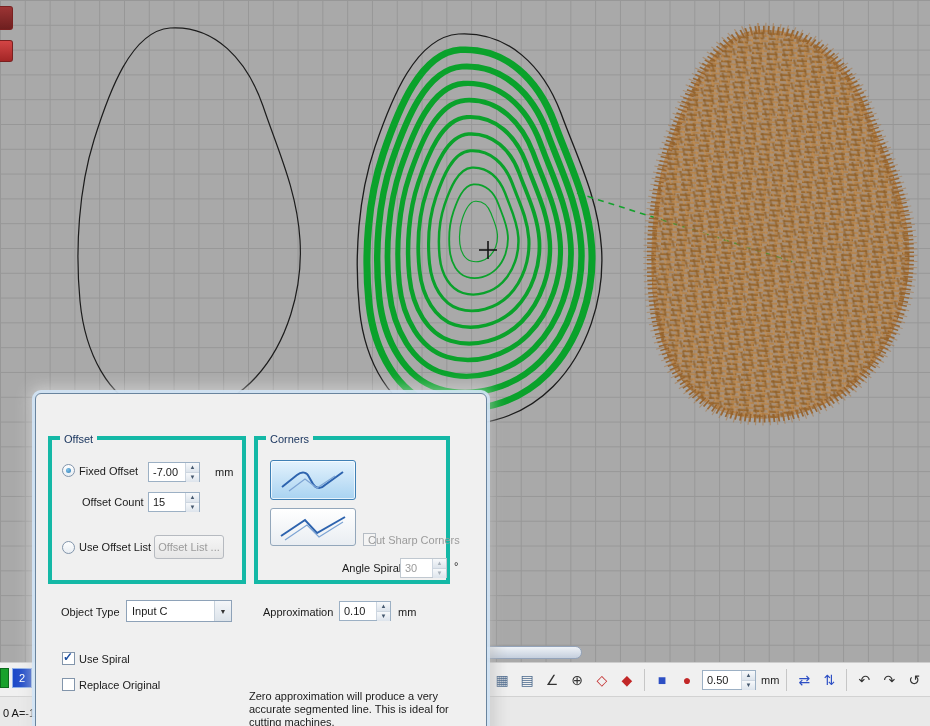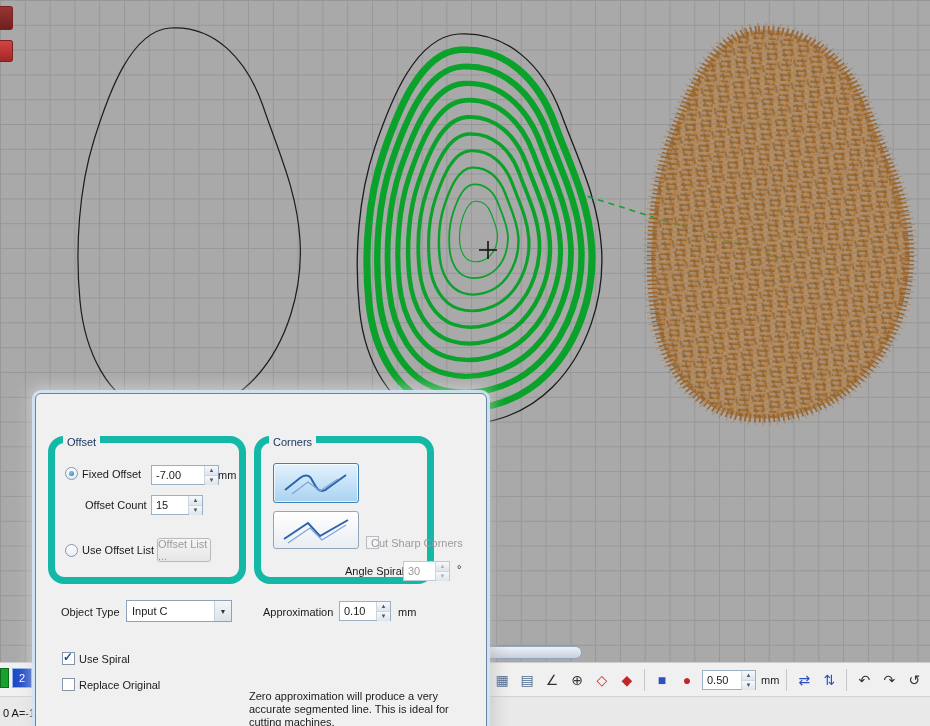--- a/index.html
+++ b/index.html
@@ -34,21 +34,21 @@
   .c-steel{color:#4a688c}.c-dark{color:#333}.c-red{color:#c22727}.c-blue{color:#2d4fc4}
   .vsep{width:1px;height:22px;background:#c6c6c6;margin:0 2px}
   .tb-lbl{font-size:11px;color:#222}
 
   .dialog{position:absolute;left:35px;top:393px;width:452px;height:345px;z-index:5;
     background:#f0f0f0;border:1px solid #69849e;border-radius:6px 6px 0 0;
     box-shadow:0 0 0 3px rgba(210,228,246,.9),0 0 16px 5px rgba(255,255,255,.55),3px 6px 18px rgba(0,0,0,.35)}
   .titlebar{position:absolute;left:0;top:0;right:0;height:26px;border-radius:5px 5px 0 0;
     background:linear-gradient(#fbfdff,#dcebf8 45%,#cbdff2);border-bottom:1px solid #b9cfe3;
     display:flex;align-items:center;padding-left:18px;font-size:12px;color:#111}
-  .group{position:absolute;border:7px solid #14b8a6;border-radius:16px}
+  .group{position:absolute;border:4px solid #14b8a6;border-radius:0}
   .glabel{position:absolute;top:-7px;left:8px;background:#f0f0f0;padding:0 4px;color:#16325c;white-space:nowrap}
   .lbl{position:absolute;white-space:nowrap}
   .dis{color:#9b9b9b}
 
   .spin{position:absolute;height:20px;background:#fff;border:1px solid #9cb0c4;display:flex}
   .spin .v{flex:1;padding:3px 0 0 4px;font-size:11px;white-space:nowrap}
   .spin .btns{width:14px;border-left:1px solid #cdd6e0;display:flex;flex-direction:column}
   .spin .btns i{flex:1;font-style:normal;font-size:6px;line-height:9px;text-align:center;color:#45586e;background:linear-gradient(#f7f9fb,#dde4ec)}
   .spin .btns i:first-child{border-bottom:1px solid #cdd6e0}
   .spin.off{border-color:#c0c8d0}
@@ -172,46 +172,46 @@
   </div>
 
   <div class="dialog">
 
     <div class="group" style="left:12px;top:42px;width:198px;height:148px">
       <span class="glabel">Offset</span>
       <span class="radio" style="left:10px;top:24px">
           <span class="dot"></span>
         </span>
       <span class="lbl" style="left:27px;top:25px">Fixed Offset</span>
-      <div class="spin" style="left:96px;top:22px;width:68px">
+      <div class="spin" style="left:96px;top:22px;width:52px">
         <span class="v">-7.00</span>
         <span class="btns">
             <i>▲</i>
             <i>▼</i>
           </span>
       </div>
       <span class="lbl" style="left:163px;top:26px">mm</span>
 
       <span class="lbl" style="left:30px;top:56px">Offset Count</span>
       <div class="spin" style="left:96px;top:52px;width:52px">
         <span class="v">15</span>
         <span class="btns">
             <i>▲</i>
             <i>▼</i>
           </span>
       </div>
 
       <span class="radio" style="left:10px;top:101px"></span>
       <span class="lbl" style="left:27px;top:101px">Use Offset List</span>
-      <div class="btn dis" style="left:102px;top:95px;width:54px;height:24px">
+      <div class="btn dis" style="left:102px;top:95px;width:70px;height:24px">
         <span>Offset List ...</span>
       </div>
     </div>
 
-    <div class="group" style="left:218px;top:42px;width:180px;height:148px">
+    <div class="group" style="left:218px;top:42px;width:196px;height:148px">
       <span class="glabel">Corners</span>
       <div class="corner-btn sel" style="left:12px;top:20px;width:86px;height:40px">
         <svg width="72" height="28">
           <path d="M5 21 L20 9 C25 5 30 6 32 11 L36 18 C39 23 44 23 48 19 L66 6" fill="none" stroke="#2d63ae" stroke-width="2"></path>
           <path d="M12 25 L28 13 L40 22 L58 10" fill="none" stroke="#7da4d4" stroke-width="1.2"></path>
         </svg>
       </div>
       <div class="corner-btn" style="left:12px;top:68px;width:86px;height:38px">
         <svg width="72" height="28">
           <path d="M4 23 L28 7 L40 20 L68 4" fill="none" stroke="#2d63ae" stroke-width="2"></path>

